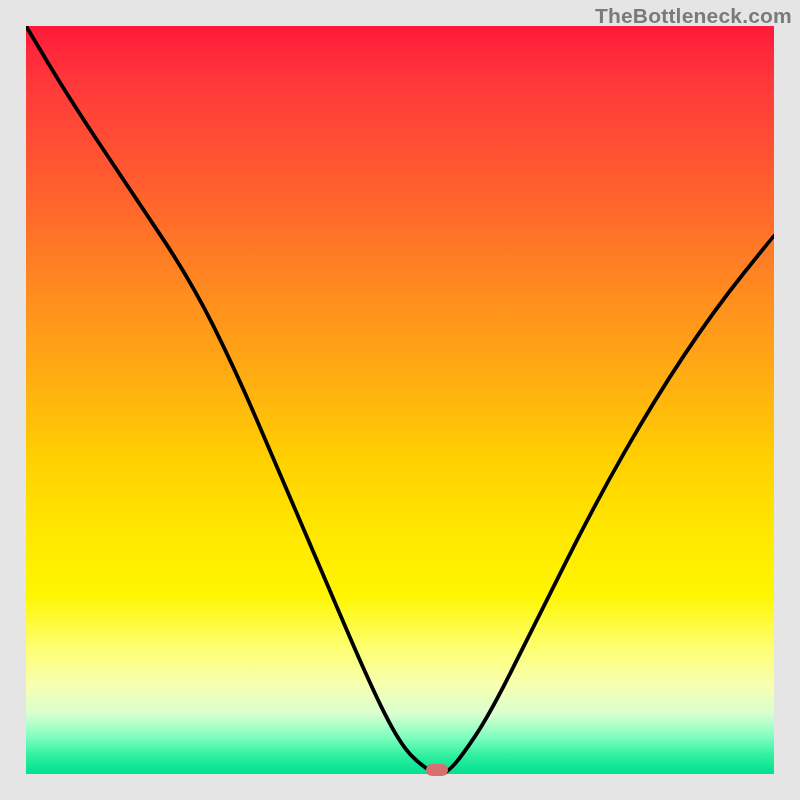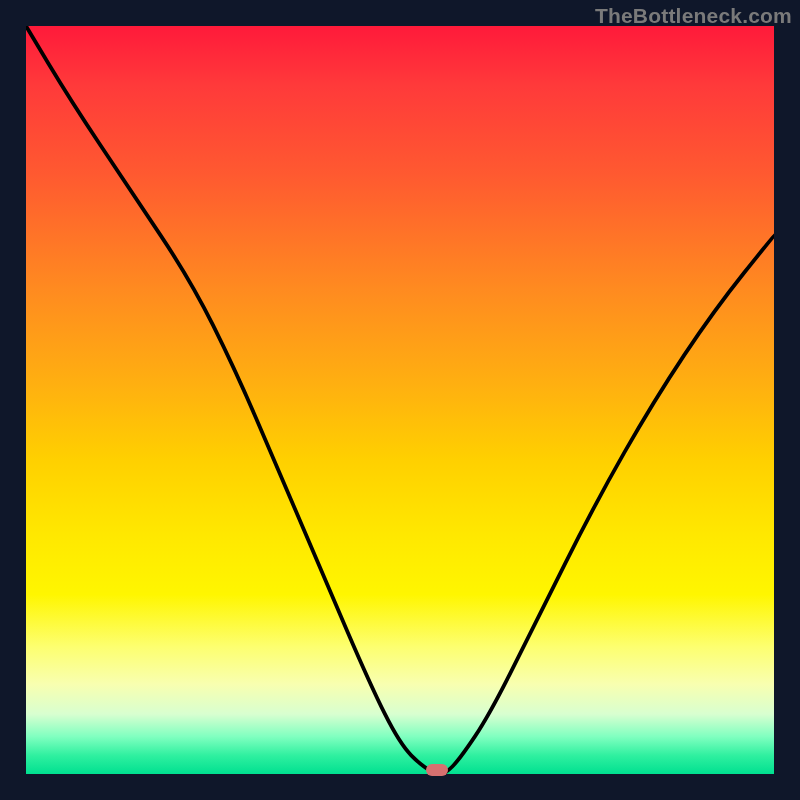--- a/index.html
+++ b/index.html
@@ -7,21 +7,21 @@
     padding: 0;
     width: 800px;
     height: 800px;
     overflow: hidden;
     background: #000;
   }
   .chart-container {
     position: relative;
     width: 800px;
     height: 800px;
-    background: #0f172a;
+    background: #e5e5e5;
     text-decoration: underline;
   }
   .plot-area {
     position: absolute;
     left: 26px;
     top: 26px;
     width: 748px;
     height: 748px;
     background: linear-gradient(to bottom,
       #ff1a3a 0%,

